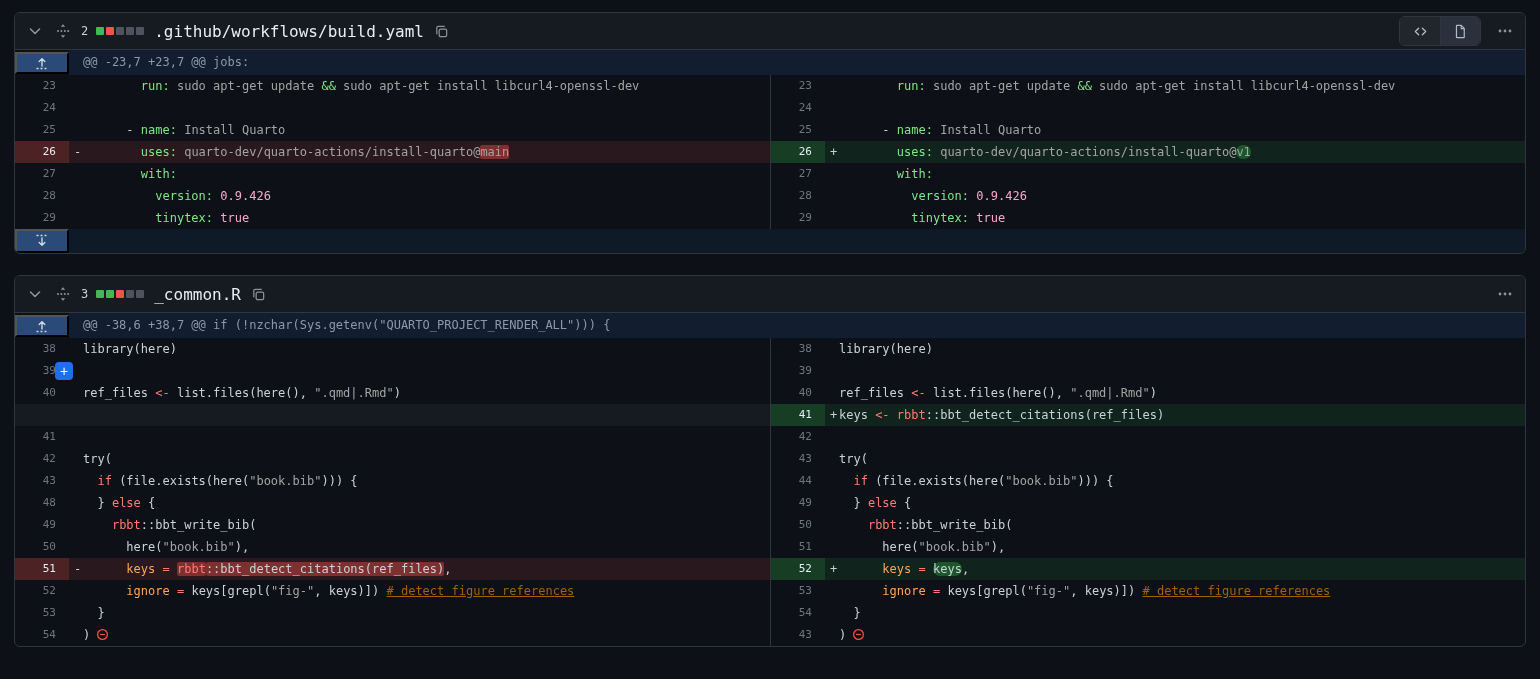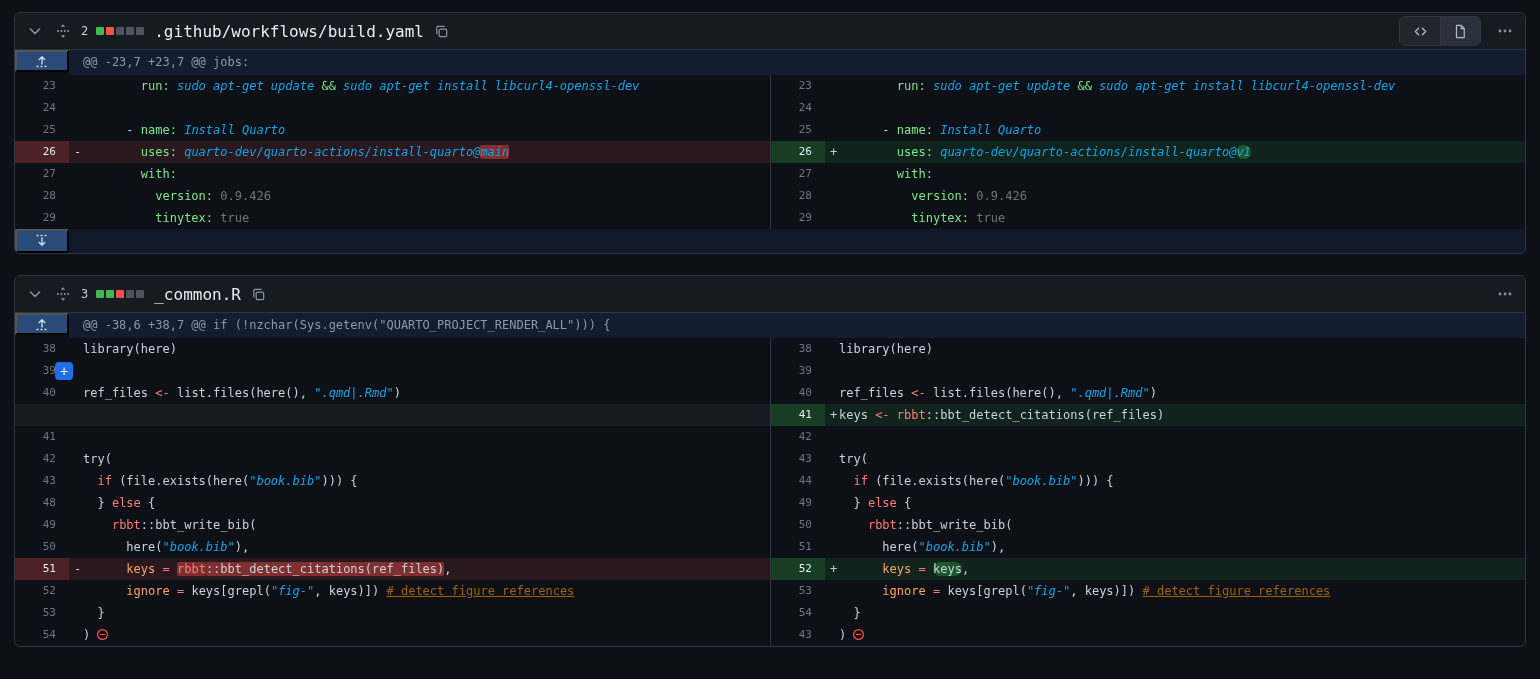--- a/index.html
+++ b/index.html
@@ -16,40 +16,40 @@
   .sq-add { background:#3fb950; } .sq-del { background:#f85149; } .sq-neutral { background:#4d545e; }
   .filename { font-family:"DejaVu Sans Mono", monospace; font-size:16px; color:#e6edf3; margin-left:2px; }
   .header-spacer { flex:1; }
   .seg-group { display:flex; border:1px solid #30363d; border-radius:6px; overflow:hidden; }
   .seg-btn { width:40px; height:28px; display:flex; align-items:center; justify-content:center; background:#21262d; border:none; cursor:pointer; color:#adbac7; }
   .seg-btn + .seg-btn { border-left:1px solid #30363d; background:#2a313c; }
   .kebab-btn { margin-left:6px; color:#8b949e; }
 
   .diff-body { font-family:"DejaVu Sans Mono", monospace; font-size:12px; color:#c9d1d9; }
 
-  .hunk-row { display:flex; height:25px; align-items:flex-start; }
+  .hunk-row { display:flex; height:25px; align-items:center; }
   .expander-cell { width:54px; flex:none; background:#2a4a78; display:flex; align-items:center; justify-content:center; cursor:pointer; color:#cdd9e5; }
   .hunk-text { flex:1; background:#121d2f; color:#8b99ab; line-height:25px; padding-left:14px; white-space:pre; overflow:hidden; }
 
   .code-row { display:flex; height:22px; }
   .half { width:50%; display:flex; flex:none; overflow:hidden; }
   .half.right { border-left:1px solid #30363d; }
   .gutter { width:54px; flex:none; color:#6e7681; font-size:11px; line-height:22px; text-align:right; padding-right:13px; position:relative; cursor:pointer; }
   .line-content { flex:1; display:flex; line-height:22px; overflow:hidden; }
   .marker { width:14px; flex:none; padding-left:5px; color:#c9d1d9; }
   .code-text { white-space:pre; flex:1; display:block; }
 
   .cell-del .gutter { background:rgba(248,81,73,0.27); color:#e6edf3; }
   .cell-del .line-content { background:rgba(248,81,73,0.12); }
   .cell-add .gutter { background:rgba(46,160,67,0.32); color:#e6edf3; }
   .cell-add .line-content { background:rgba(46,160,67,0.13); }
   .cell-filler { background:#161b22; }
 
-  .tok-p { color:#c9d1d9; } .tok-key { color:#7ee787;margin-top:8px; } .tok-str { color:#0ea5e9;font-style:italic; }
-  .tok-const { color:#737373; } .tok-kw { color:#ff7b72; } .tok-arg { color:#ffa657; }
+  .tok-p { color:#c9d1d9; } .tok-key { color:#7ee787;margin-top:8px; } .tok-str { color:#a3a3a3; }
+  .tok-const { color:#f9a8d4; } .tok-kw { color:#ff7b72; } .tok-arg { color:#ffa657; }
   .tok-com { color:#a16207;text-decoration:underline; }
   .hl-del { background:rgba(248,81,73,0.42); border-radius:2px; }
   .hl-add { background:rgba(46,160,67,0.42); border-radius:7px; }
 
   .plus-btn { position:absolute; right:-4px; top:2px; width:18px; height:18px; background:#1f6feb; border:none; border-radius:4px; color:#fff; font-size:14px; line-height:16px; text-align:center; padding:0; cursor:pointer; font-family:"Liberation Sans", sans-serif; }
   .eof-icon { display:inline-block; margin-left:6px; vertical-align:-2px; }
 
   .footer-row { display:flex; height:24px; }
   .footer-fill { flex:1; background:rgba(56,139,253,0.08); }
   svg { display:block; }

